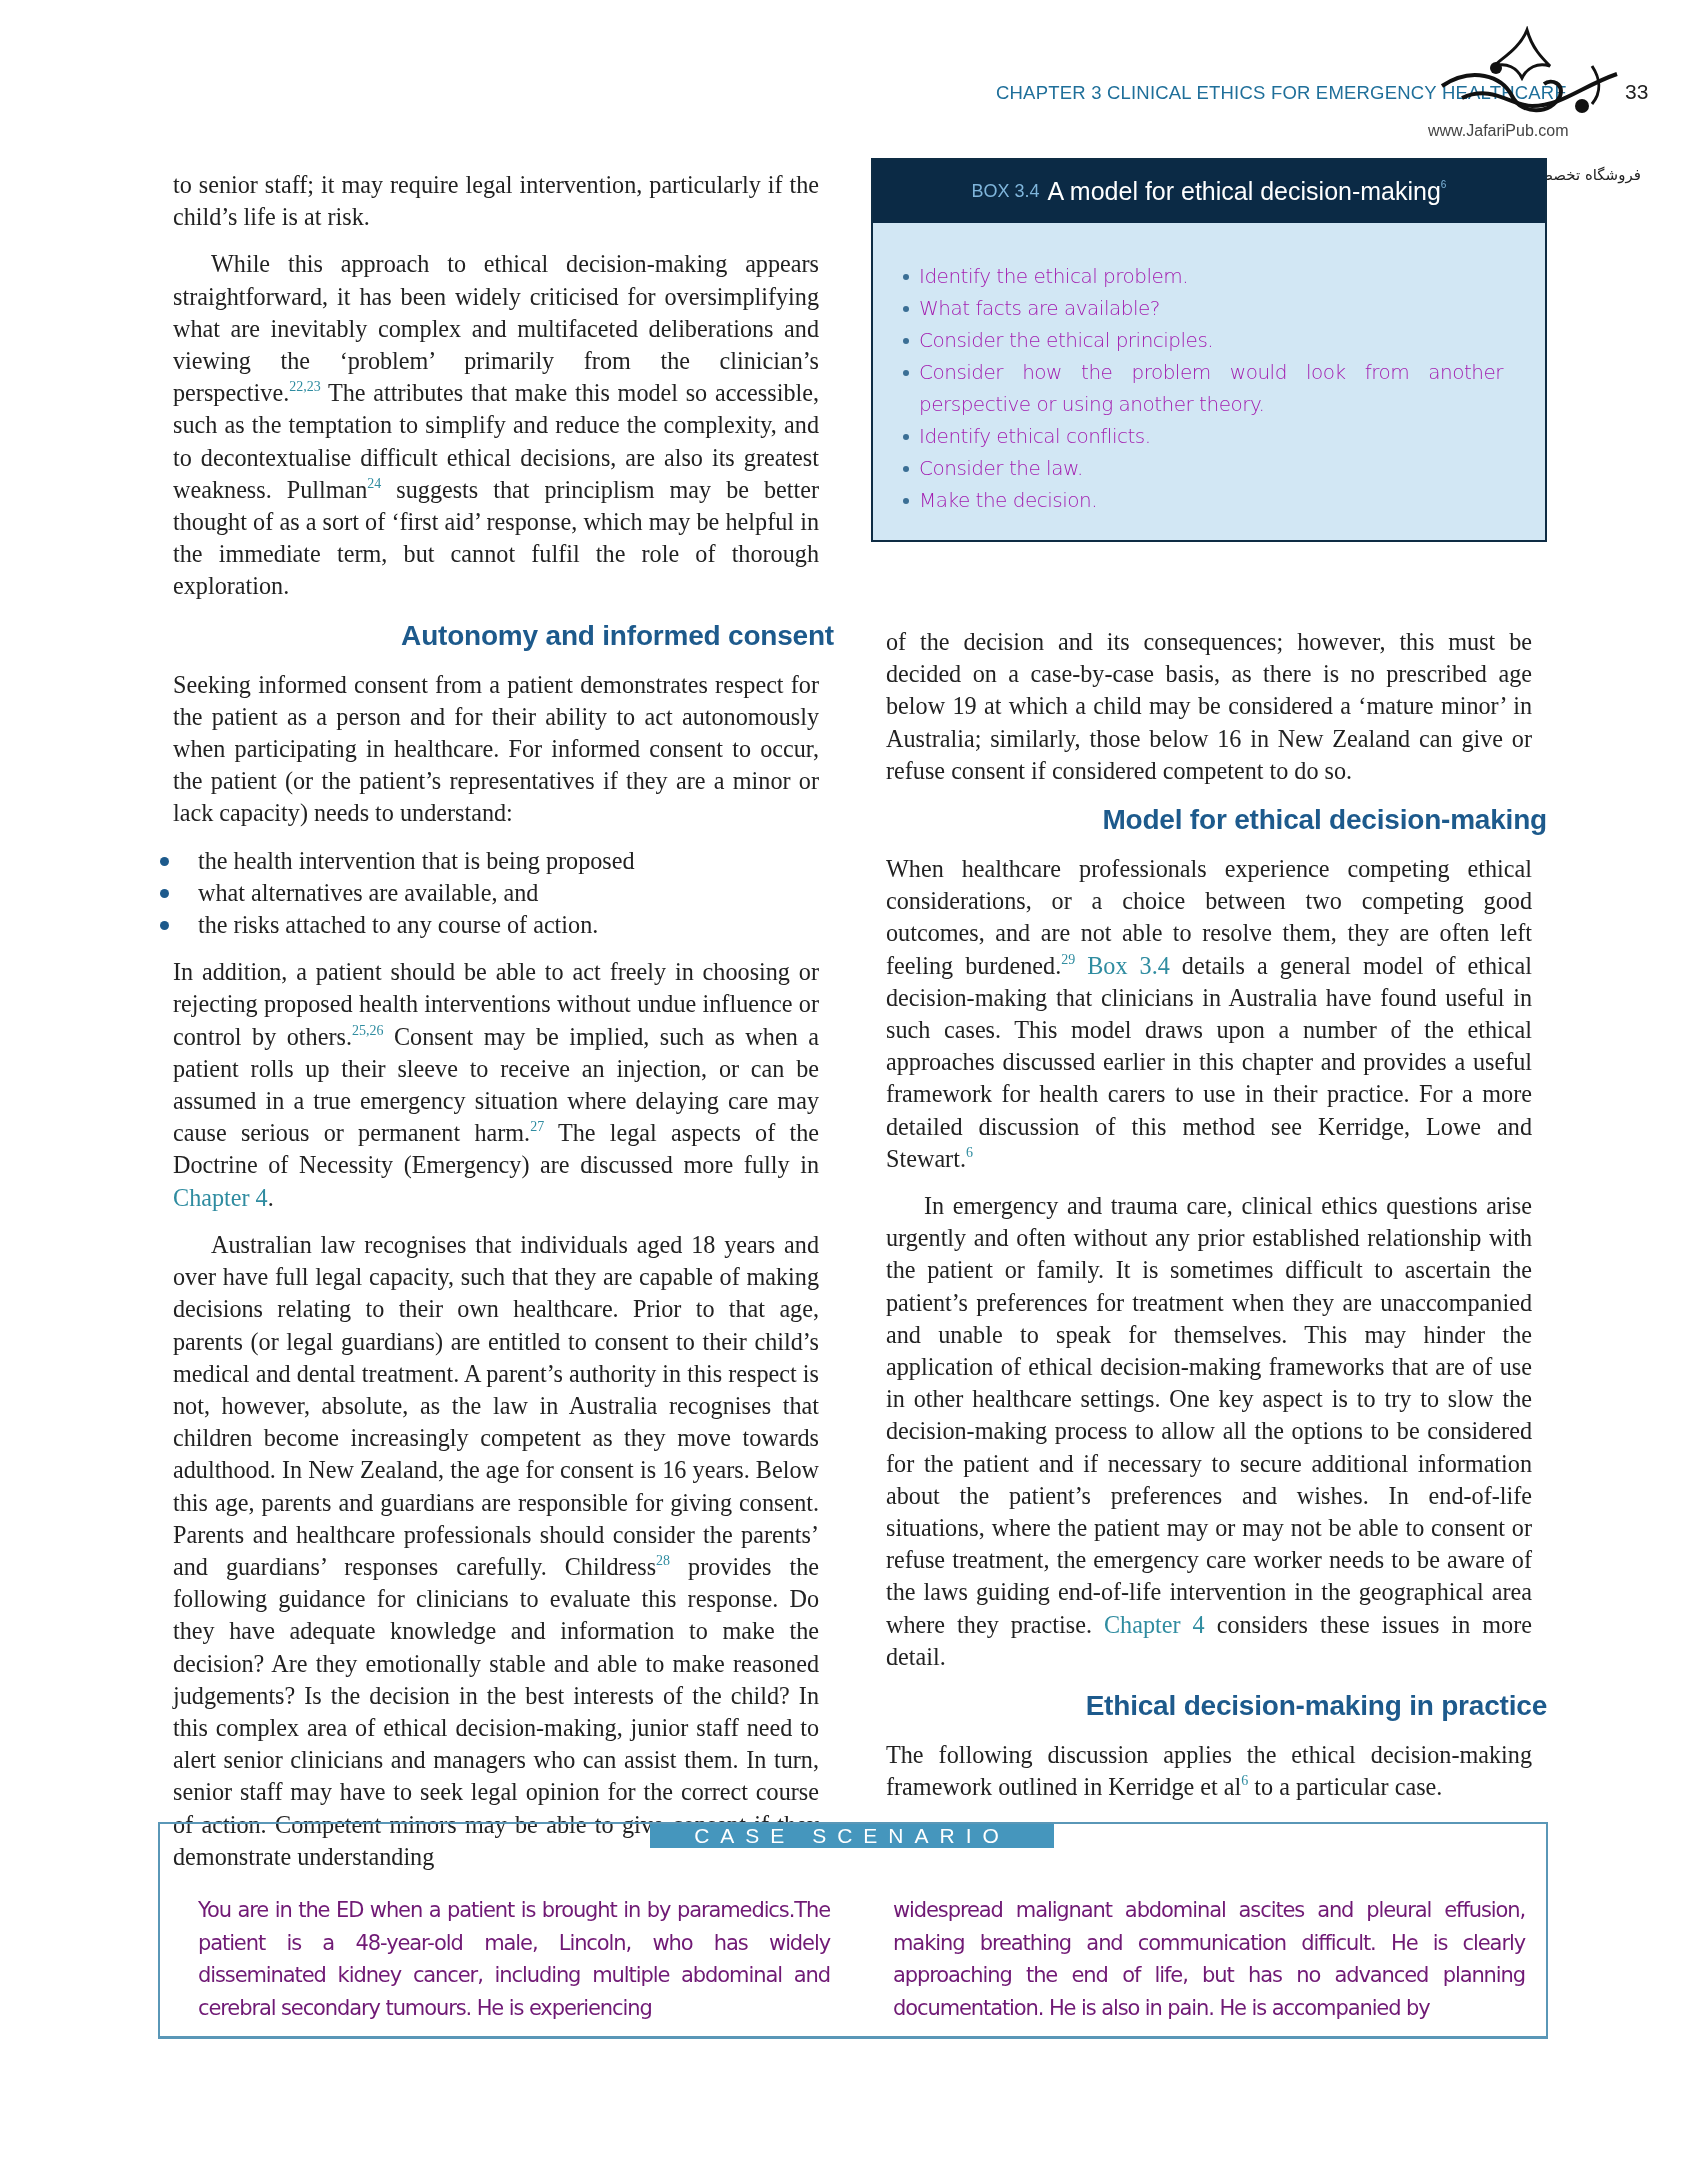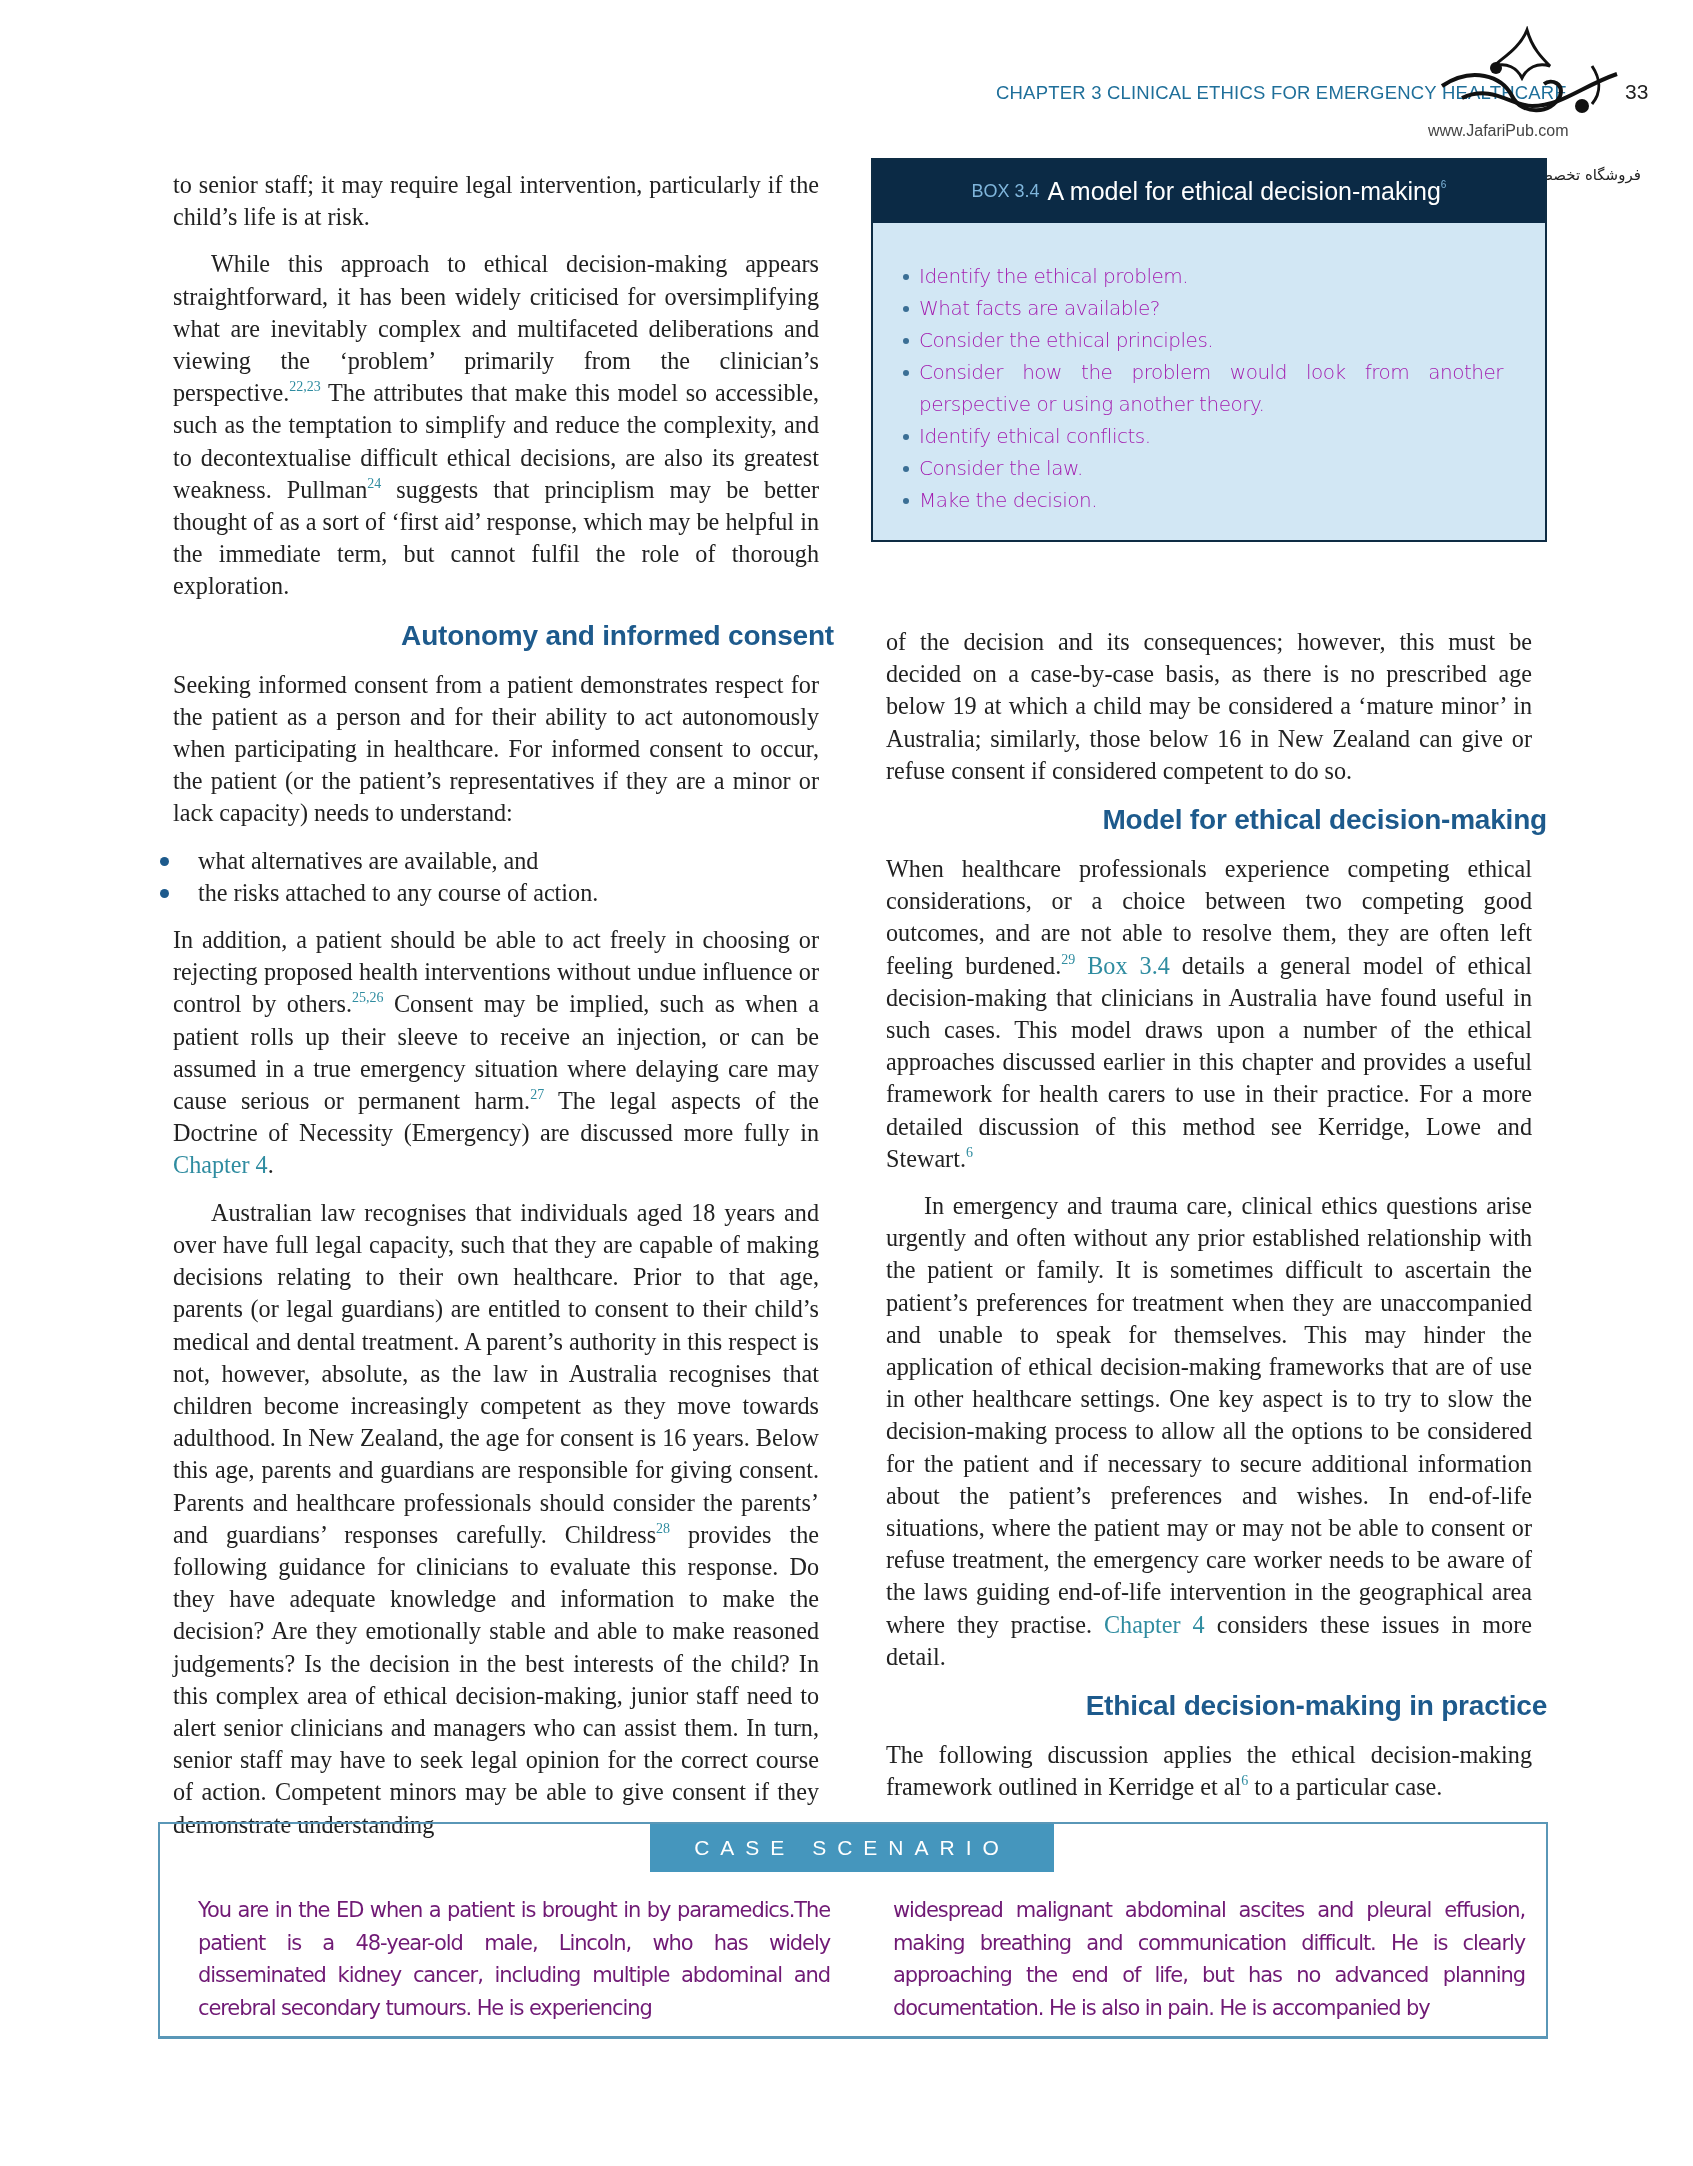--- a/index.html
+++ b/index.html
@@ -67,21 +67,21 @@
   .box-list li { position: relative; padding-left: 16px; }
   .box-list li .dot {
     position: absolute; left: 0; top: 14px; width: 6px; height: 6px; border-radius: 50%; background: #3b6f95;
   }
   
   .case {
     position: absolute; left: 158px; top: 1822px; width: 1386px; height: 212px;
     border: 2px solid #5a97b7; border-bottom-width: 3px;
   }
   .case-tag {
-    position: absolute; left: 490px; top: 0; width: 404px; height: 48px;
+    position: absolute; left: 490px; top: 0; width: 404px; height: 24px;
     background: #4596bd; color: #ffffff; display: flex; align-items: center; justify-content: center;
     font-family: "Liberation Sans", "DejaVu Sans", sans-serif; font-size: 21px; letter-spacing: 11px;
   }
   .case-col {
     position: absolute; top: 70px; width: 632px;
     font-family: "DejaVu Sans", sans-serif; font-size: 21px; line-height: 32.5px; color: #701a75;
     text-align: justify; letter-spacing: -1.1px;
   }
   .case-col.left { left: 38px; }
   .case-col.right { left: 733px; }
@@ -103,20 +103,21 @@
 <div class="watermark-url">www.JafariPub.com</div>
 <div class="watermark-fa">فروشگاه تخصصی پزشکی جعفری نوین</div>
 
 <div class="col col-left">
   <p>to senior staff; it may require legal intervention, particularly if the child’s life is at risk.</p>
   <p class="indent"><span>While this approach to ethical decision-making appears straightforward, it has been widely criticised for oversimplifying what are inevitably complex and multifaceted deliberations and viewing the ‘problem’ primarily from the clinician’s perspective.</span><sup class="ref">22,23</sup><span> The attributes that make this model so accessible, such as the temptation to simplify and reduce the complexity, and to decontextualise difficult ethical decisions, are also its greatest weakness. Pullman</span><sup class="ref">24</sup><span> suggests that principlism may be better thought of as a sort of ‘first aid’ response, which may be helpful in the immediate term, but cannot fulfil the role of thorough exploration.</span></p>
 
   <h2 class="section">Autonomy and informed consent</h2>
   <p>Seeking informed consent from a patient demonstrates respect for the patient as a person and for their ability to act autonomously when participating in healthcare. For informed consent to occur, the patient (or the patient’s representatives if they are a minor or lack capacity) needs to understand:</p>
   <ul class="bullets">
+    <li><span class="dot"></span><span>the health intervention that is being proposed</span></li>
     <li><span class="dot"></span><span>what alternatives are available, and</span></li>
     <li><span class="dot"></span><span>the risks attached to any course of action.</span></li>
   </ul>
   <p><span>In addition, a patient should be able to act freely in choosing or rejecting proposed health interventions without undue influence or control by others.</span><sup class="ref">25,26</sup><span> Consent may be implied, such as when a patient rolls up their sleeve to receive an injection, or can be assumed in a true emergency situation where delaying care may cause serious or permanent harm.</span><sup class="ref">27</sup><span> The legal aspects of the Doctrine of Necessity (Emergency) are discussed more fully in </span><span class="xref">Chapter 4</span><span>.</span></p>
   <p class="indent"><span>Australian law recognises that individuals aged 18 years and over have full legal capacity, such that they are capable of making decisions relating to their own healthcare. Prior to that age, parents (or legal guardians) are entitled to consent to their child’s medical and dental treatment. A parent’s authority in this respect is not, however, absolute, as the law in Australia recognises that children become increasingly competent as they move towards adulthood. In New Zealand, the age for consent is 16 years. Below this age, parents and guardians are responsible for giving consent. Parents and healthcare professionals should consider the parents’ and guardians’ responses carefully. Childress</span><sup class="ref">28</sup><span> provides the following guidance for clinicians to evaluate this response. Do they have adequate knowledge and information to make the decision? Are they emotionally stable and able to make reasoned judgements? Is the decision in the best interests of the child? In this complex area of ethical decision-making, junior staff need to alert senior clinicians and managers who can assist them. In turn, senior staff may have to seek legal opinion for the correct course of action. Competent minors may be able to give consent if they demonstrate understanding</span></p>
 </div>
 
 <div class="box">
   <div class="box-header">
     <span class="box-label">BOX 3.4</span>

